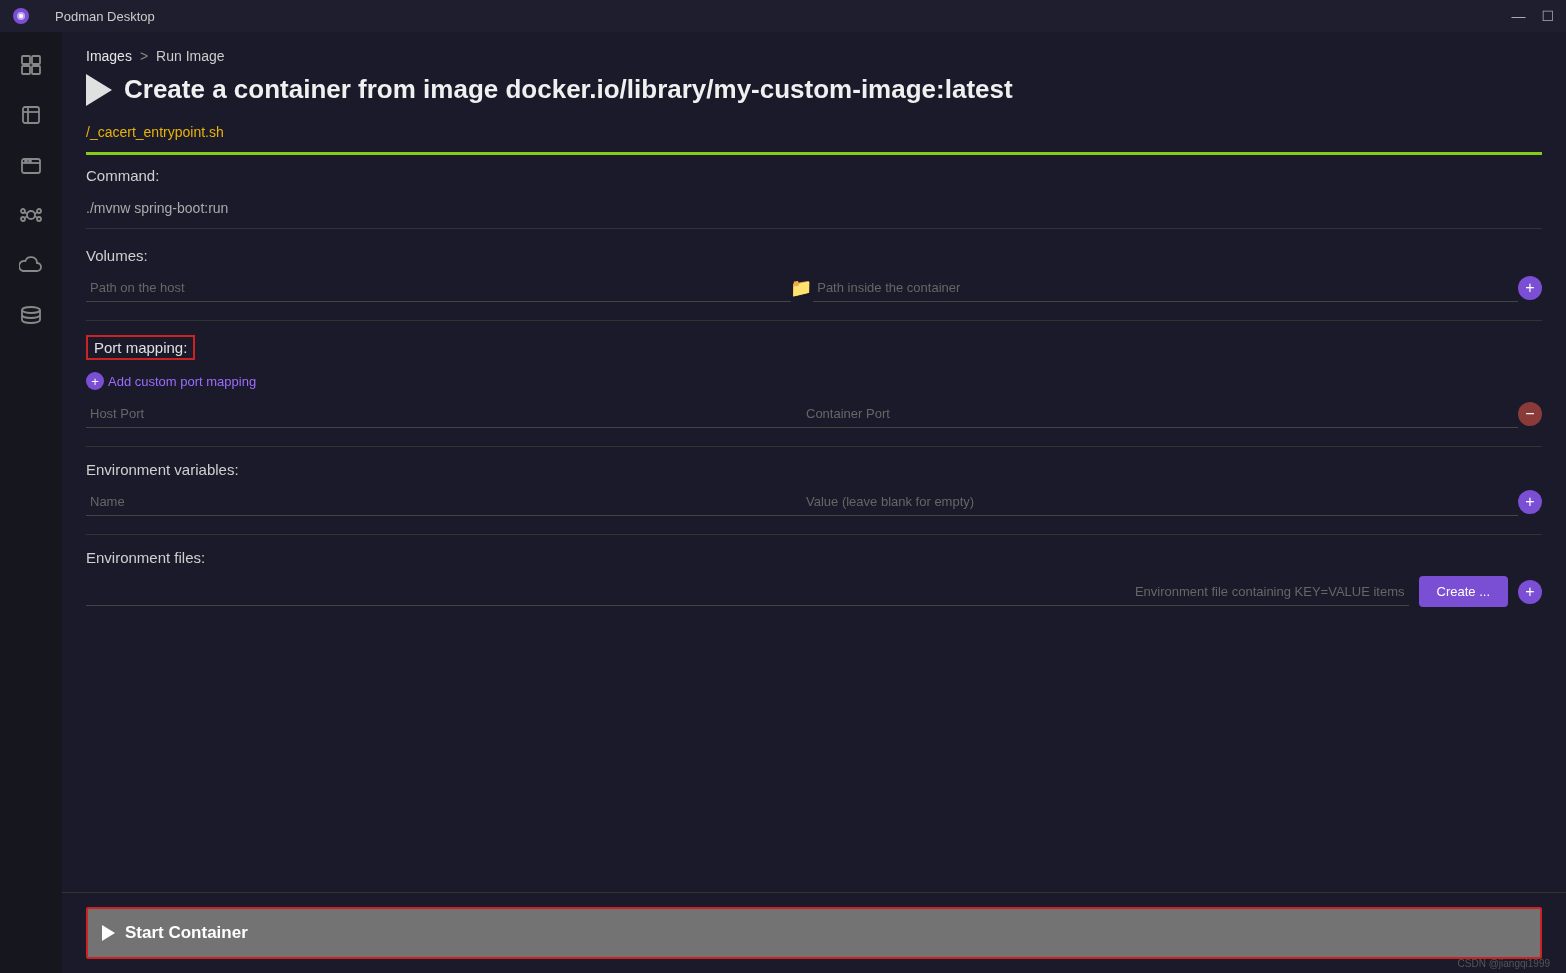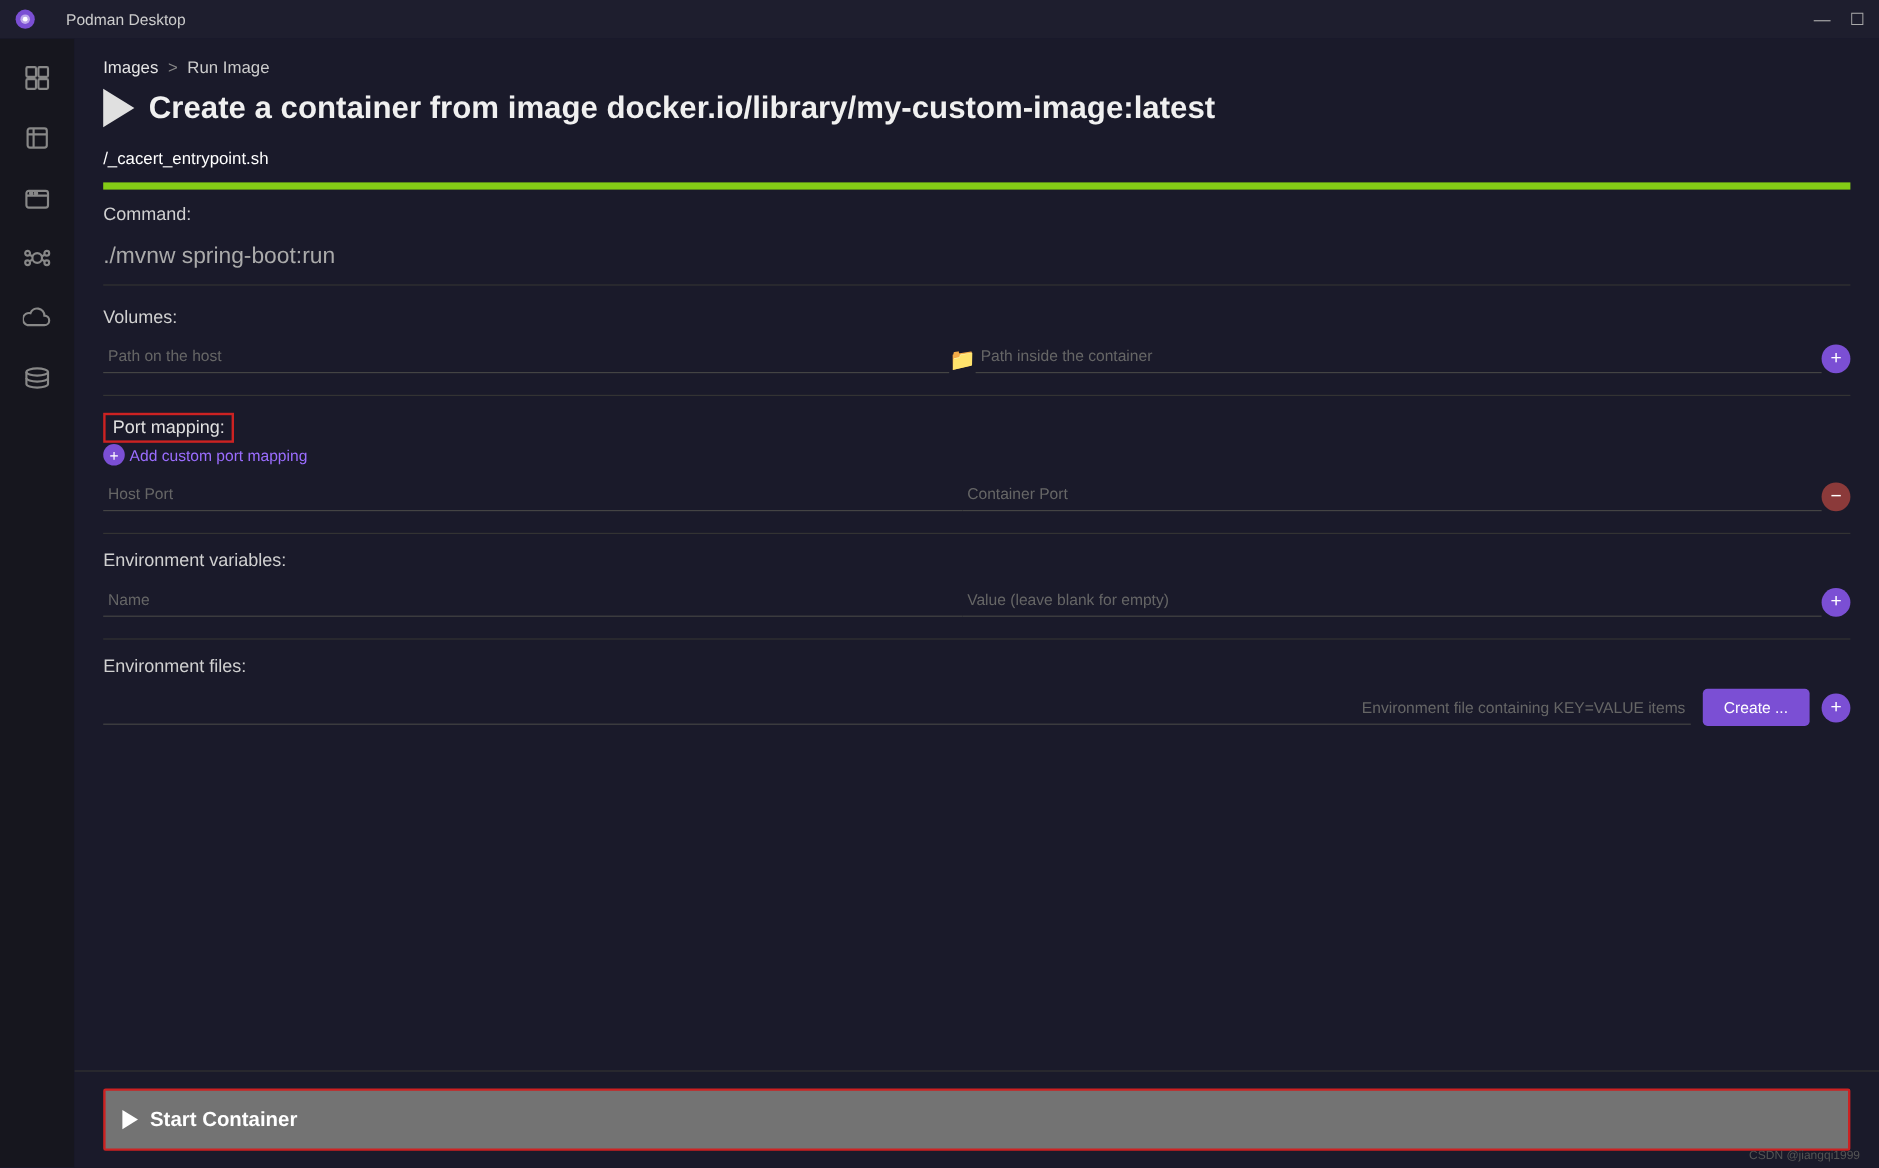--- a/index.html
+++ b/index.html
@@ -149,39 +149,39 @@
     }
     .section-label {
       font-size: 15px;
       color: #d0d0d0;
       margin-bottom: 10px;
       font-weight: 500;
     }
 
     
     .entrypoint-value {
-      color: #ffffff;
+      color: #eab308;
       font-size: 14px;
       padding: 6px 0 12px 0;
-      border-bottom: 6px solid #84cc16;
+      border-bottom: 3px solid #84cc16;
       margin-bottom: 12px;
     }
 
     .command-value {
       color: #aaa;
-      font-size: 19px;
+      font-size: 14px;
       padding: 6px 0 12px 0;
       border-bottom: 1px solid #333;
       margin-bottom: 14px;
     }
 
     
     .input-row {
       display: flex;
-      align-items: flex-end;
+      align-items: center;
       margin-bottom: 8px;
     }
     .input-field {
       background: transparent;
       border: none;
       border-bottom: 1px solid #444;
       color: #888;
       font-size: 13px;
       padding: 6px 4px;
       outline: none;
@@ -225,21 +225,21 @@
     }
 
     
     .port-mapping-section {
       margin-bottom: 18px;
     }
     .port-mapping-label-box {
       display: inline-block;
       border: 2px solid #cc2222;
       padding: 2px 6px;
-      margin-bottom: 1px;
+      margin-bottom: 12px;
     }
     .port-mapping-label-box .section-label {
       margin-bottom: 0;
       color: #e0e0e0;
     }
 
     .add-custom-link {
       color: #9b6dff;
       font-size: 13px;
       display: flex;

